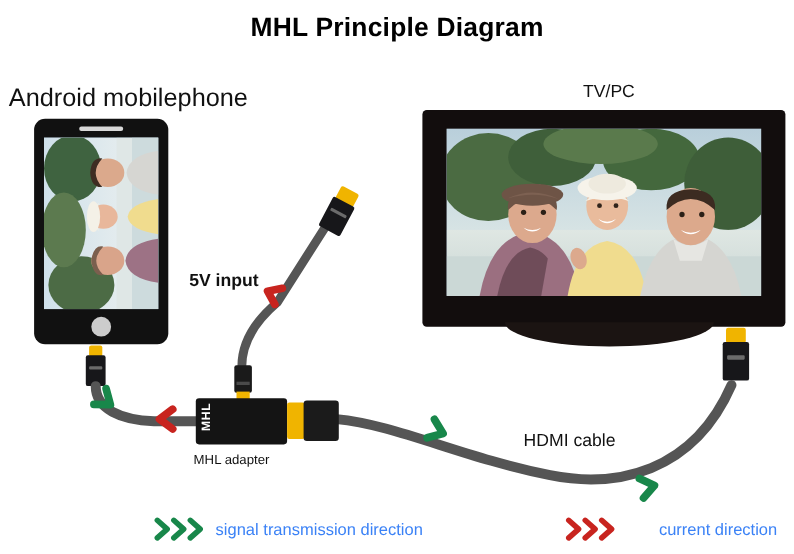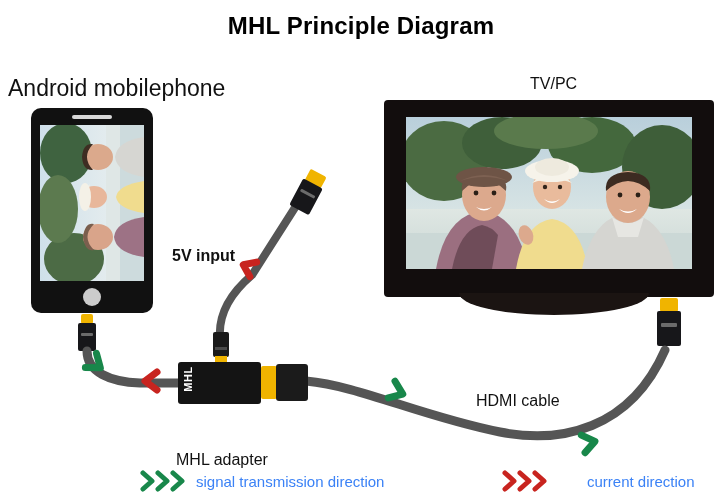--- a/index.html
+++ b/index.html
@@ -35,21 +35,21 @@
   .label {
     position: absolute;
     font-size: 16px;
     white-space: nowrap;
     color: #111111;
   }
   #lbl-phone   { left: 8px;   top: 75px;  font-size: 23px; }
   #lbl-tvpc    { left: 530px; top: 75px;  font-size: 16px; }
   #lbl-usb     { left: 248px; top: 141px; font-size: 16px; }
   #lbl-5v      { left: 172px; top: 247px; font-size: 16px; font-weight: bold; }
-  #lbl-adapter { left: 176px; top: 411px; font-size: 16px; margin-top: 40px; }
+  #lbl-adapter { left: 176px; top: 411px; font-size: 12px; }
   #lbl-hdmi    { left: 464px; top: 392px; font-size: 16px; margin-left: 12px; }
 
   
   #phone {
     position: absolute;
     left: 31px; top: 108px;
     width: 122px; height: 205px;
     background: #111111;
     border-radius: 10px;
   }
@@ -214,21 +214,21 @@
     transform-origin: 50% 100%;
   }
   #plug-usb .plug-tip  { left: 2px; top: 0;  width: 18px; height: 13px; }
   #plug-usb .plug-body { left: 0;  top: 12px; width: 22px; height: 30px; }
   #plug-usb .plug-band { left: 3px; top: 22px; width: 16px; height: 3px; }
 
   
   #legend { position: absolute; left: 0; top: 468px; width: 722px; height: 36px; }
   .legend-item { position: absolute; display: flex; align-items: center; gap: 8px; }
   #legend-signal  { left: 140px; top: 2px; }
-  #legend-current { left: 502px; top: 2px; gap: 37px; }
+  #legend-current { left: 514px; top: 2px; gap: 37px; }
   .legend-text { font-size: 15px; color: #3b82f6; white-space: nowrap; }
   .chev-group { display: flex; align-items: center; }
 </style>
 </head>
 <body>
 
 <div class="stage">
 
   <div id="title">MHL Principle Diagram</div>
 

